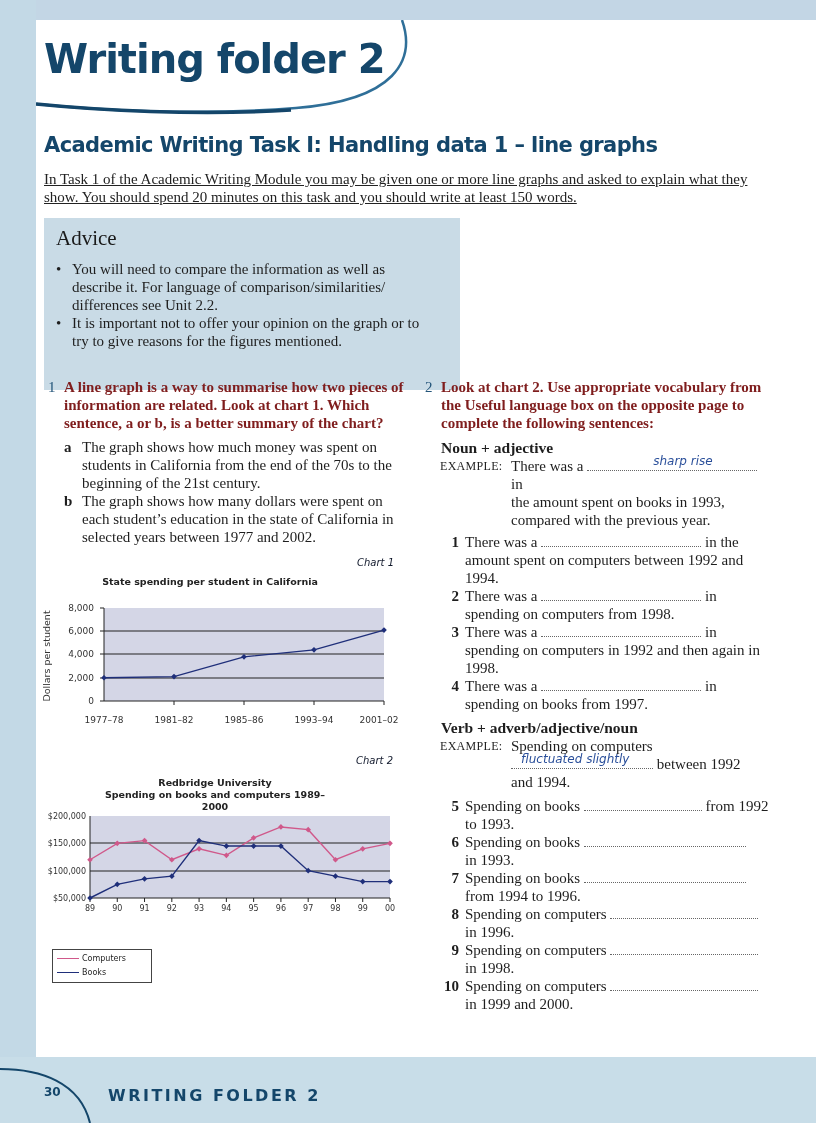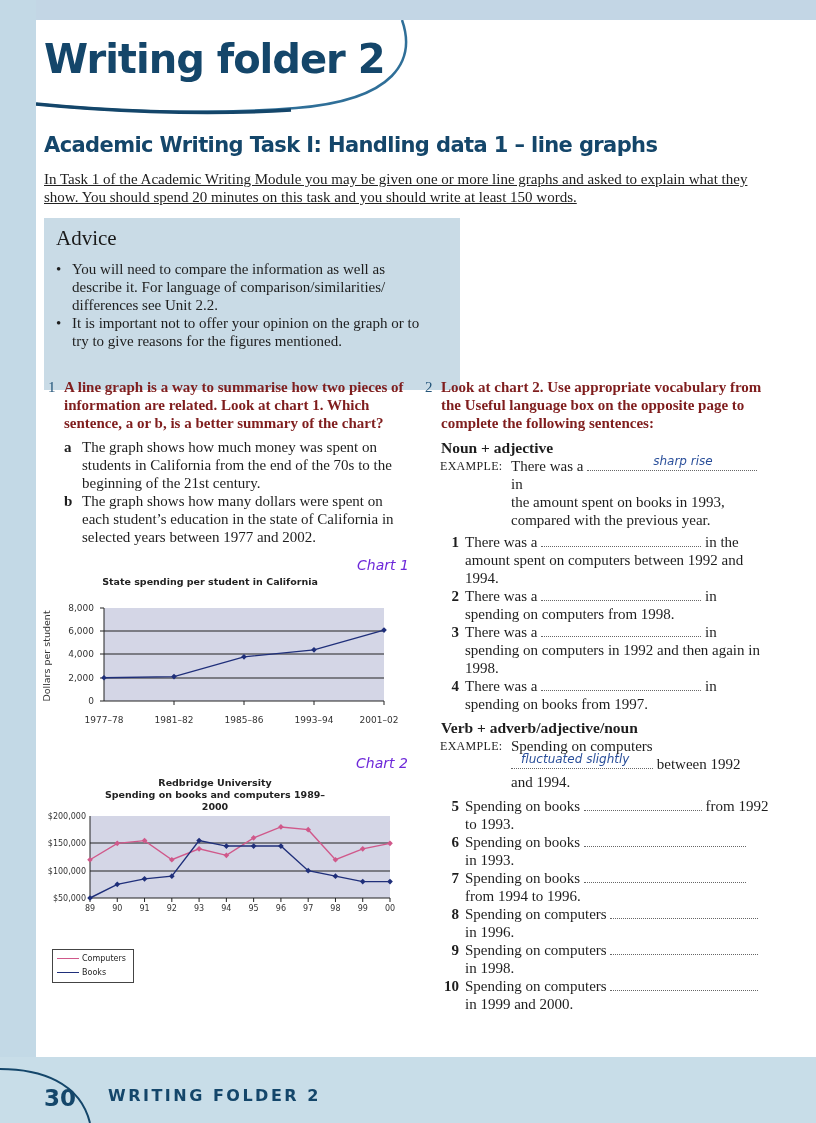--- a/index.html
+++ b/index.html
@@ -14,34 +14,34 @@
   .advice { position:absolute; left:44px; top:218px; width:384px; height:140px; background:#c9dbe6; padding:16px; }
   .advice h3 { margin:0; position:absolute; left:12px; top:8px; font-size:21px; font-weight:normal; color:#1a1a1a; }
   .advice ul { position:absolute; left:8px; top:42px; margin:0; padding:0 0 0 18px; width:360px; font-size:15px; line-height:18px; list-style:none; }
   .advice li { position:relative; padding-left:2px; }
   .advice li::before { content:"•"; position:absolute; left:-14px; top:0; }
   .q-block { position:absolute; font-size:15px; line-height:18px; }
   .q-head { color:#7f1d1d; font-weight:bold; }
   .q-num { position:absolute; left:-16px; top:0; color:#24557a; font-weight:normal; }
   .sub-item { position:relative; padding-left:18px; }
   .sub-item .lbl { position:absolute; left:0; top:0; font-weight:bold; }
-  .chart-label { position:absolute; font-family:"DejaVu Sans", sans-serif; font-style:italic; font-size:14px; color:#6d28d9; }
+  .chart-label { position:absolute; font-family:"DejaVu Sans", sans-serif; font-style:italic; font-size:10px; color:#0f172a; }
   .chart-title { position:absolute; font-family:"DejaVu Sans", sans-serif; font-weight:bold; font-size:9.5px; text-align:center; color:#222; }
   svg text { font-family:"DejaVu Sans", sans-serif; }
-  .legend { position:absolute; left:52px; top:949px; width:80px; height:32px; border:1px solid #444; background:#fff; font-family:"DejaVu Sans", sans-serif; font-size:8px; }
+  .legend { position:absolute; left:52px; top:949px; width:80px; height:32px; border:1px solid #444; background:#fff; font-family:"DejaVu Sans", sans-serif; font-size:8px;padding-left:18px; }
   .legend-row { position:absolute; left:4px; display:flex; align-items:center; gap:3px; }
   .legend-line { display:inline-block; width:22px; height:1px; }
   .section-head { font-weight:bold; font-size:15.5px; }
   .example { position:relative; padding-left:70px; }
   .example .ex-lbl { position:absolute; left:0; top:0; font-size:12px; letter-spacing:0.3px; }
   .blank { display:inline-block; border-bottom:1px dotted #666; height:12px; vertical-align:baseline; position:relative; }
   .hand { position:absolute; bottom:0px; font-family:"DejaVu Sans", sans-serif; font-style:italic; font-size:12px; color:#2a4f9a; white-space:nowrap; }
   .item { position:relative; padding-left:24px; }
   .item .n { position:absolute; left:0; width:18px; text-align:right; font-weight:bold; }
-  .footer-num { position:absolute; left:44px; top:1085px; font-family:"DejaVu Sans", sans-serif; font-size:23px; color:#14466a; font-weight:bold; }
+  .footer-num { position:absolute; left:44px; top:1085px; font-family:"DejaVu Sans", sans-serif; font-size:12px; color:#14466a; font-weight:bold; }
   .footer-text { position:absolute; left:108px; top:1086px; font-family:"DejaVu Sans", sans-serif; font-size:16px; color:#14466a; font-weight:bold; letter-spacing:2.5px; }
 </style>
 </head>
 <body>
 
 <div class="band-top"></div>
 <div class="band-left"></div>
 <div class="page"></div>
 <div class="band-bottom"></div>
 

